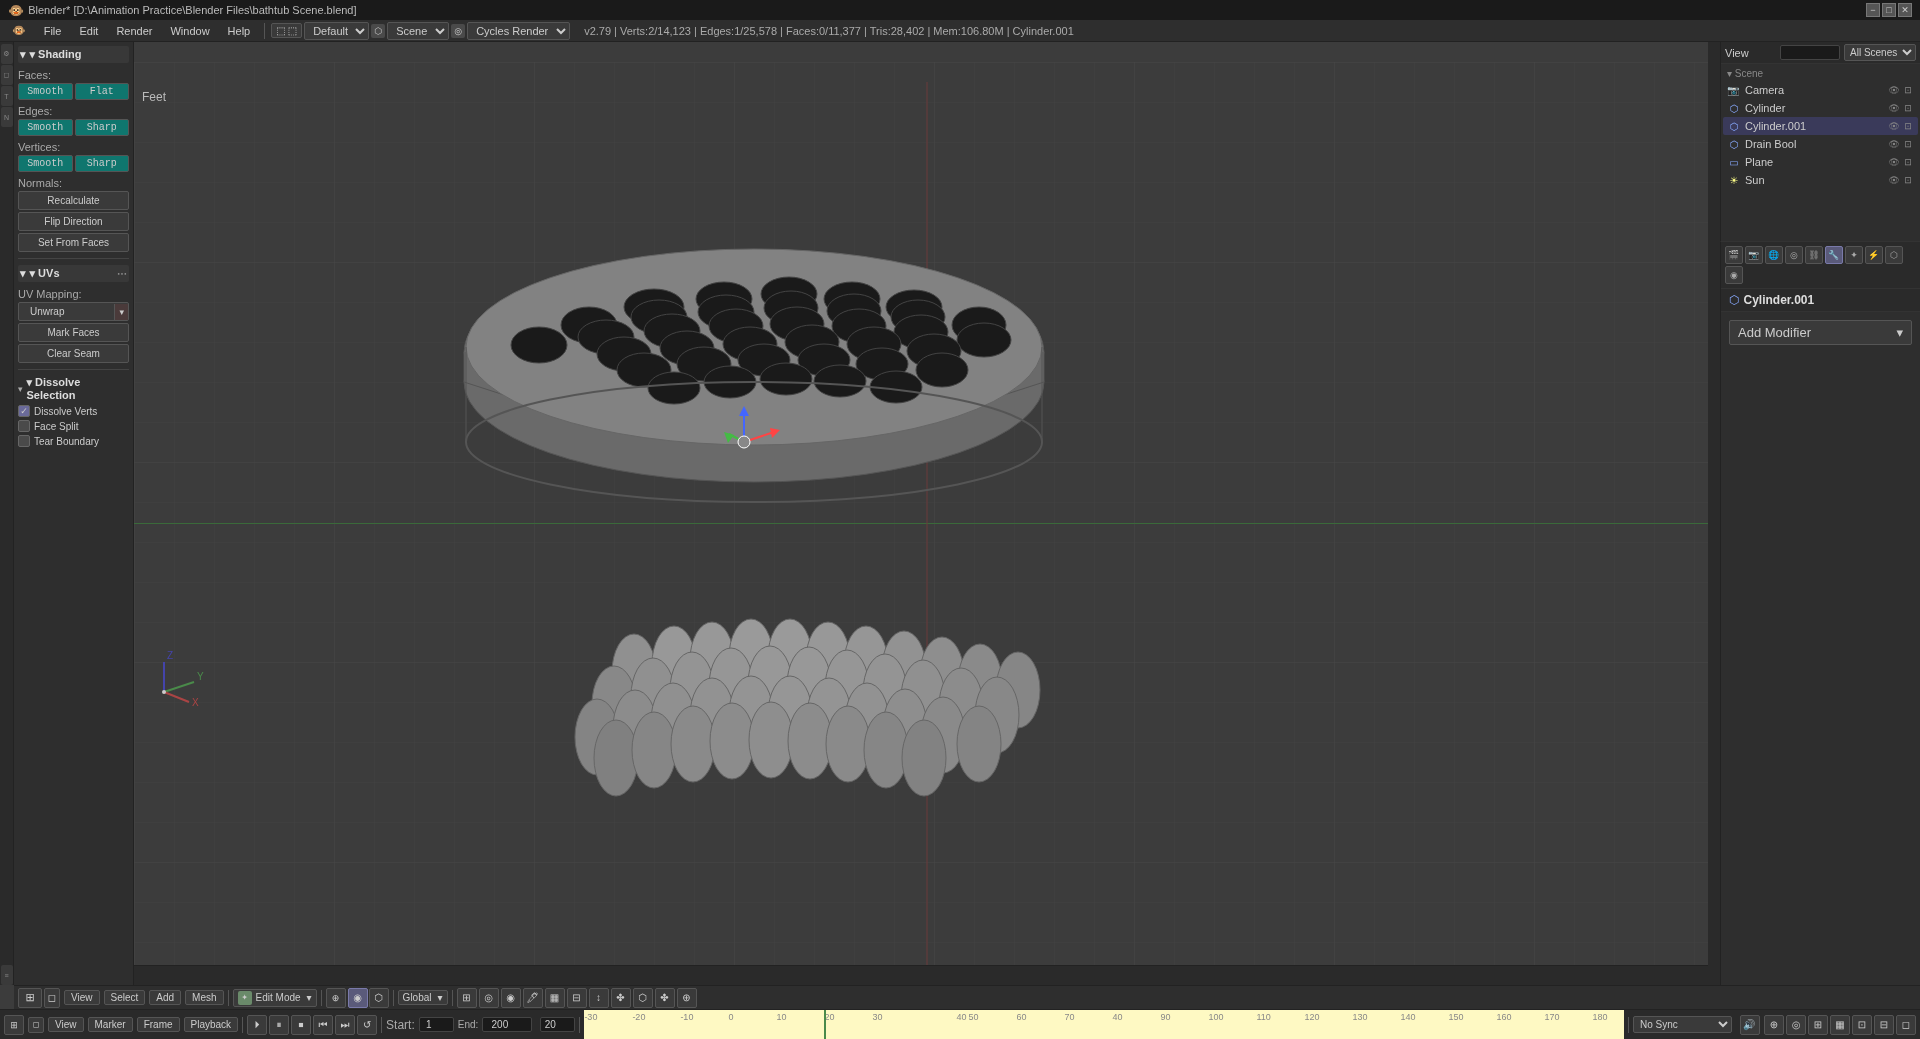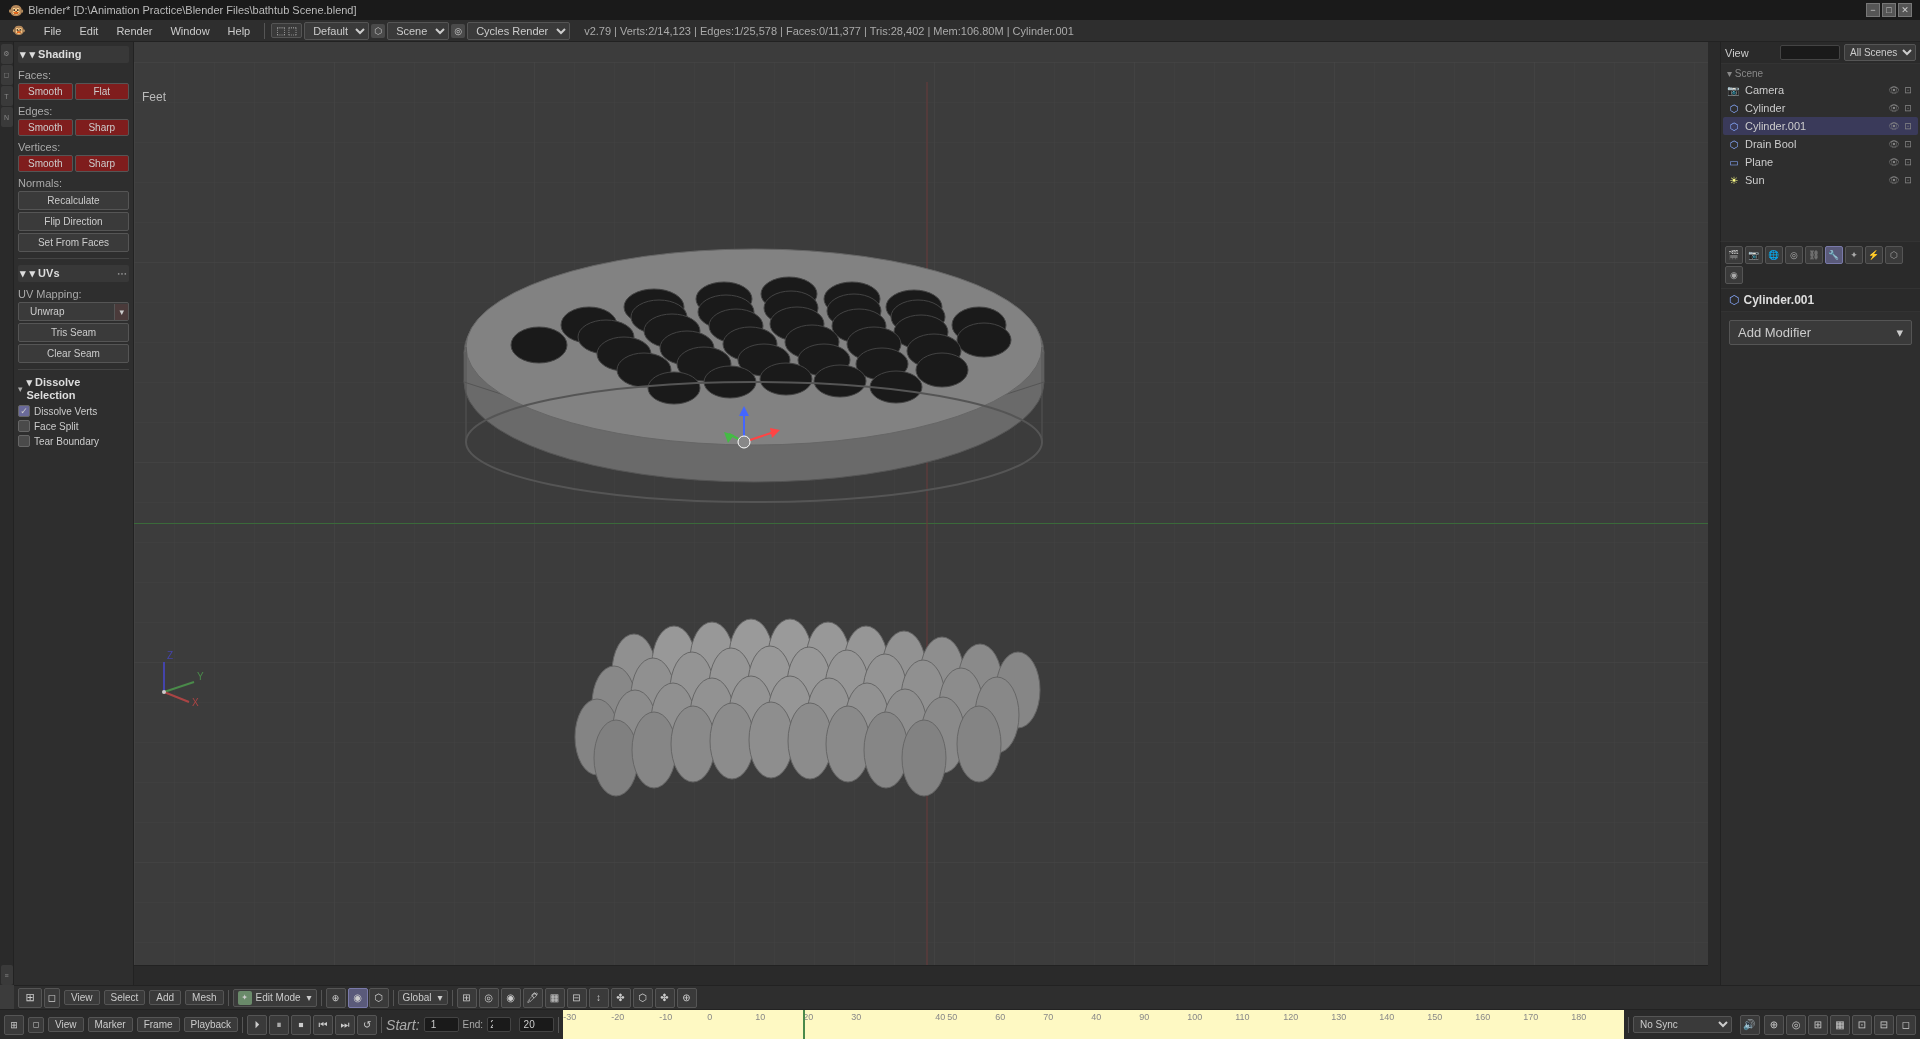--- a/index.html
+++ b/index.html
@@ -129,29 +129,30 @@
       color: #aaa;
       padding: 2px 0;
     }
     .btn-row {
       display: flex;
       gap: 2px;
       margin-bottom: 3px;
     }
     .btn {
       flex: 1;
-      background: #7f1d1d;
+      background: #0f766e;
       border: 1px solid #555;
       color: #ccc;
       padding: 2px 4px;
       font-size: 10px;
       border-radius: 2px;
       cursor: pointer;
       text-align: center;
       white-space: nowrap;
+      font-family: Liberation Mono, monospace;
     }
     .btn-full {
       width: 100%;
       background: #3a3a3a;
       border: 1px solid #555;
       color: #ccc;
       padding: 3px 4px;
       font-size: 10px;
       border-radius: 2px;
       cursor: pointer;
@@ -559,21 +560,21 @@
     <div class="panel-header">
       <span>▾</span>
       <span>▾ UVs</span>
       <span style="margin-left:auto;font-size:10px;color:#888;">⋯</span>
     </div>
     <div class="panel-label">UV Mapping:</div>
     <div class="btn-dropdown">
       <span class="main">Unwrap</span>
       <span class="arrow-part">▾</span>
     </div>
-    <button class="btn-full">Tris Seam</button>
+    <button class="btn-full">Mark Faces</button>
     <button class="btn-full">Clear Seam</button>
   </div>
 
   <div class="divider"></div>
 
   <div class="panel-section">
     <div class="dissolve-header">
       <span style="font-size:9px;color:#aaa;">▾</span>
       <span style="font-size:11px;font-weight:bold;color:#ddd;">▾ Dissolve Selection</span>
     </div>
@@ -901,24 +902,24 @@
 
   <div style="display:flex;gap:2px;align-items:center;">
     <div class="toolbar-icon-btn">⏵</div>
     <div class="toolbar-icon-btn">⏸</div>
     <div class="toolbar-icon-btn">⏹</div>
     <div class="toolbar-icon-btn">⏮</div>
     <div class="toolbar-icon-btn">⏭</div>
     <div class="toolbar-icon-btn">↺</div>
   </div>
   <div class="toolbar-sep"></div>
-  <span style="font-size:14px;color:#aaa;font-style:italic;">Start:</span>
+  <span style="font-size:12px;color:#aaa;">Start:</span>
   <input type="number" value="1" style="width: 35px; background: rgb(26, 26, 26); border: 1px solid rgb(68, 68, 68); color: rgb(204, 204, 204); padding: 1px 2px; font-size: 10px; border-radius: 2px; text-align: center;">
   <span style="font-size:10px;color:#aaa;">End:</span>
-  <input type="number" value="200" style="width: 24px; background: rgb(26, 26, 26); border: 1px solid rgb(68, 68, 68); color: rgb(204, 204, 204); padding: 1px 2px; font-size: 10px; border-radius: 2px; text-align: center;">
+  <input type="number" value="200" style="width: 50px; background: rgb(26, 26, 26); border: 1px solid rgb(68, 68, 68); color: rgb(204, 204, 204); padding: 1px 2px; font-size: 10px; border-radius: 2px; text-align: center;">
   <input type="number" value="20" style="width: 35px; background: rgb(26, 26, 26); border: 1px solid rgb(68, 68, 68); color: rgb(204, 204, 204); padding: 1px 2px; font-size: 10px; border-radius: 2px; text-align: center; margin-left: 4px;">
   <div class="toolbar-sep"></div>
 
   <div class="timeline-ruler">
 
   <div class="timeline-tick" style="left: 0px;">-30</div>
       <div class="timeline-tick" style="left: 48px;">-20</div>
       <div class="timeline-tick" style="left: 96px;">-10</div>
       <div class="timeline-tick" style="left: 144px;">0</div>
       <div class="timeline-tick" style="left: 192px;">10</div>

